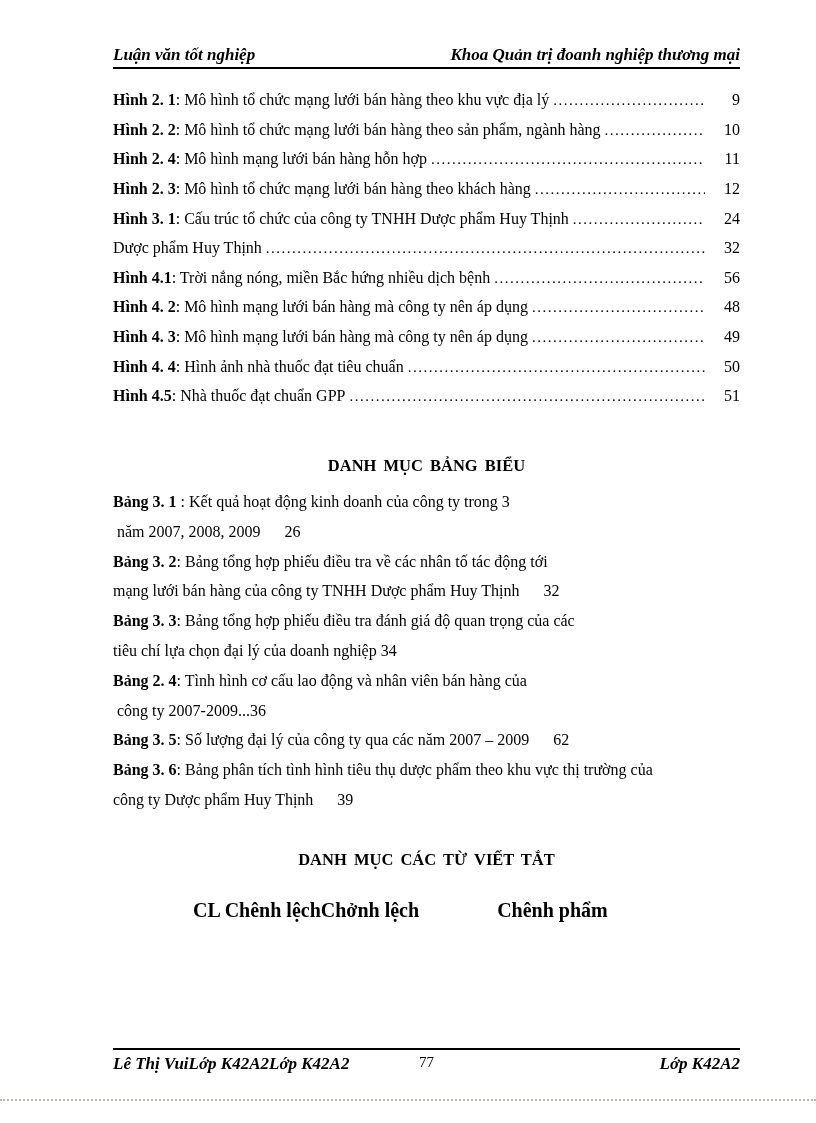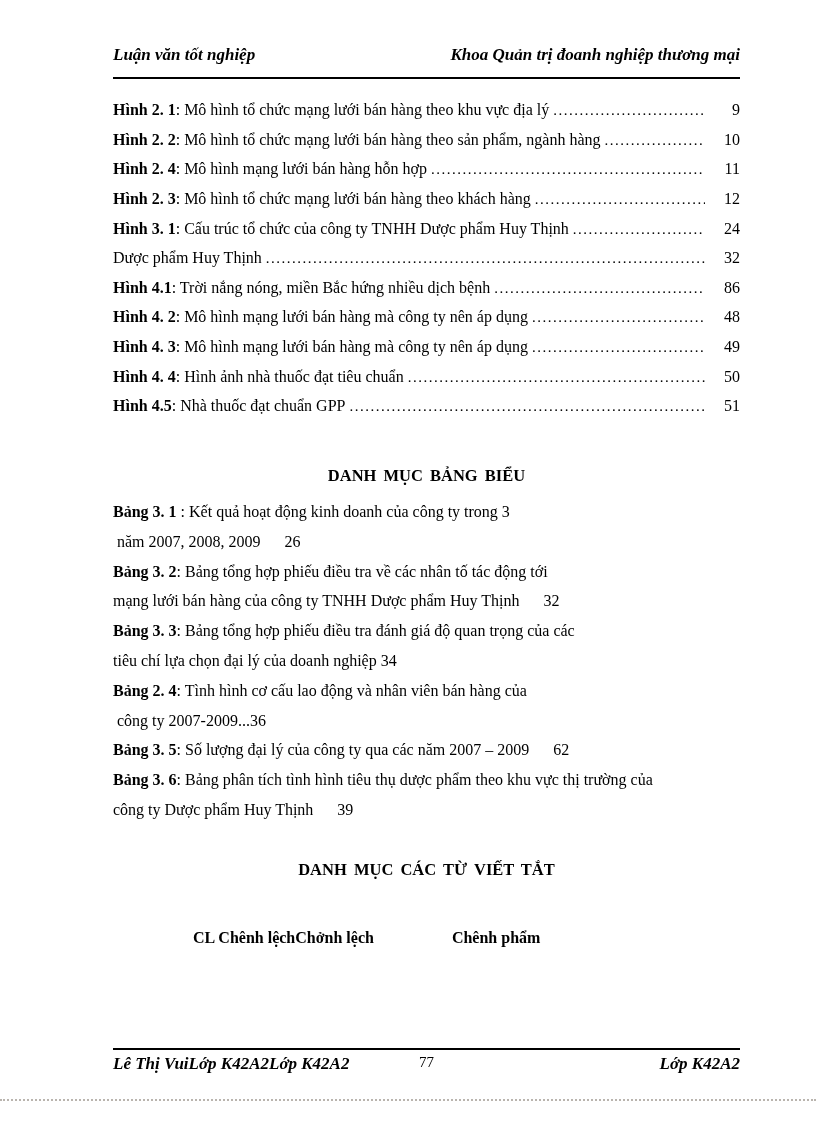--- a/index.html
+++ b/index.html
@@ -5,21 +5,21 @@
   * { margin:0; padding:0; box-sizing:border-box; }
   html,body { background:#888; }
   body { width:816px; height:1123px; margin:0 auto; position:relative;
          font-family:"Liberation Serif", serif; color:#000; }
   .page { position:absolute; inset:0; background:#fff;
           padding:44px 76px 0 113px; overflow:hidden; }
 
   
   .header { display:flex; justify-content:space-between; align-items:baseline;
             font-weight:bold; font-style:italic; font-size:17px; line-height:22px;
-            border-bottom:2px solid #000; padding-bottom:11px; }
+            border-bottom:2px solid #000; padding-bottom:1px; }
 
   
   .figures-list { margin-top:16px; }
   .entry-row { display:flex; align-items:baseline; line-height:29.65px; height:29.65px;
                font-size:16px; white-space:pre; }
   .entry-label { font-weight:bold; flex:none; }
   .entry-text  { flex:none; }
   .leader { flex:1 1 auto; overflow:hidden; white-space:nowrap; margin:0 5px 0 4px; }
   .leader::after { content:"........................................................................................................................................................................................"; letter-spacing:1.5px; font-size:15px; }
   .leader.hidden::after { content:""; }
@@ -30,21 +30,21 @@
                      line-height:22px; word-spacing:3px; }
   .heading-tables { margin-top:44px; }
   .heading-abbrev { margin-top:34px; }
 
   
   .tables-list { margin-top:10px; }
   .table-row { display:flex; align-items:baseline; line-height:29.8px; height:29.8px;
                font-size:16px; white-space:pre; }
 
   
-  .abbrev-row { margin-top:46px; padding-left:80px; font-size:16px; font-weight:bold;
+  .abbrev-row { margin-top:28px; padding-left:80px; font-size:20px; font-weight:bold;
                 line-height:22px; white-space:pre; display:flex; }
   .abbrev-col2 { margin-left:78px; }
 
   
   .footer { position:absolute; left:113px; right:76px; top:1048px;
             border-top:2px solid #000; display:flex; justify-content:space-between;
             align-items:baseline; padding-top:3px;
             font-weight:bold; font-style:italic; font-size:17px; line-height:22px; }
   .footer-page { position:absolute; left:50%; transform:translateX(-50%); top:1px;
                  font-weight:normal; font-style:normal; font-size:15px; }
@@ -63,21 +63,21 @@
     <span>Khoa Quản trị đoanh nghiệp thương mại</span>
   </div>
 
   <div class="figures-list" id="figures-list">
       <div class="entry-row"><span class="entry-label">Hình 2. 1</span><span class="entry-text">: Mô hình tổ chức mạng lưới bán hàng theo khu vực địa lý</span><span class="leader"></span><span class="entry-page">9</span></div>
       <div class="entry-row"><span class="entry-label">Hình 2. 2</span><span class="entry-text">: Mô hình tổ chức mạng lưới bán hàng theo sản phẩm, ngành hàng</span><span class="leader"></span><span class="entry-page">10</span></div>
       <div class="entry-row"><span class="entry-label">Hình 2. 4</span><span class="entry-text">: Mô hình mạng lưới bán hàng hỗn hợp</span><span class="leader"></span><span class="entry-page">11</span></div>
       <div class="entry-row"><span class="entry-label">Hình 2. 3</span><span class="entry-text">: Mô hình tổ chức mạng lưới bán hàng theo khách hàng</span><span class="leader"></span><span class="entry-page">12</span></div>
       <div class="entry-row"><span class="entry-label">Hình 3. 1</span><span class="entry-text">: Cấu trúc tổ chức của công ty TNHH Dược phẩm Huy Thịnh</span><span class="leader"></span><span class="entry-page">24</span></div>
       <div class="entry-row"><span class="entry-label"></span><span class="entry-text">Dược phẩm Huy Thịnh</span><span class="leader"></span><span class="entry-page">32</span></div>
-      <div class="entry-row"><span class="entry-label">Hình 4.1</span><span class="entry-text">: Trời nắng nóng, miền Bắc hứng nhiều dịch bệnh</span><span class="leader"></span><span class="entry-page">86</span></div>
+      <div class="entry-row"><span class="entry-label">Hình 4.1</span><span class="entry-text">: Trời nắng nóng, miền Bắc hứng nhiều dịch bệnh</span><span class="leader"></span><span class="entry-page">56</span></div>
       <div class="entry-row"><span class="entry-label">Hình 4. 2</span><span class="entry-text">: Mô hình mạng lưới bán hàng mà công ty nên áp dụng</span><span class="leader"></span><span class="entry-page">48</span></div>
       <div class="entry-row"><span class="entry-label">Hình 4. 3</span><span class="entry-text">: Mô hình mạng lưới bán hàng mà công ty nên áp dụng</span><span class="leader"></span><span class="entry-page">49</span></div>
       <div class="entry-row"><span class="entry-label">Hình 4. 4</span><span class="entry-text">: Hình ảnh nhà thuốc đạt tiêu chuẩn</span><span class="leader"></span><span class="entry-page">50</span></div>
       <div class="entry-row"><span class="entry-label">Hình 4.5</span><span class="entry-text">: Nhà thuốc đạt chuẩn GPP</span><span class="leader"></span><span class="entry-page">51</span></div>
     </div>
 
   <div class="section-heading heading-tables">DANH MỤC BẢNG BIỂU</div>
 
   <div class="tables-list" id="tables-list">
       <div class="table-row"><span class="entry-label">Bảng 3. 1</span><span class="entry-text"> : Kết quả hoạt động kinh doanh của công ty trong 3</span></div>

